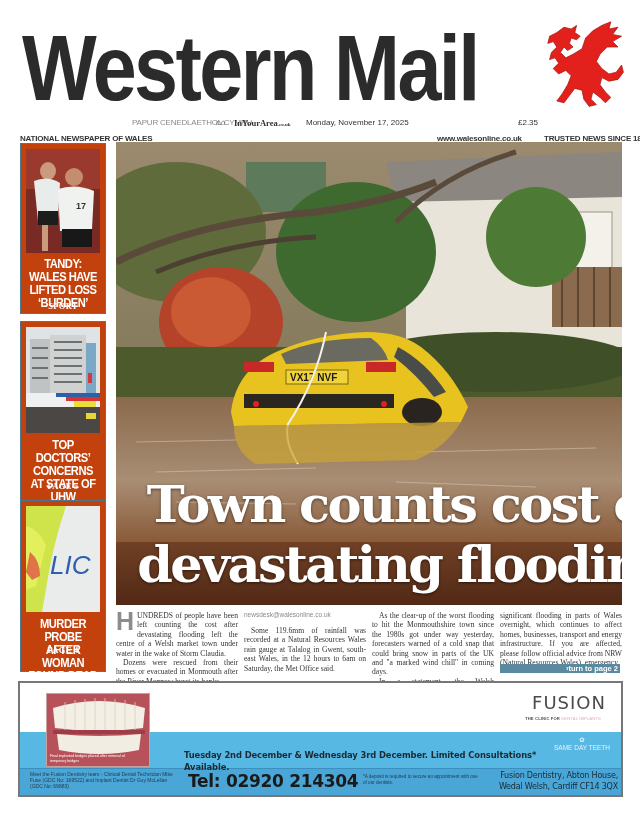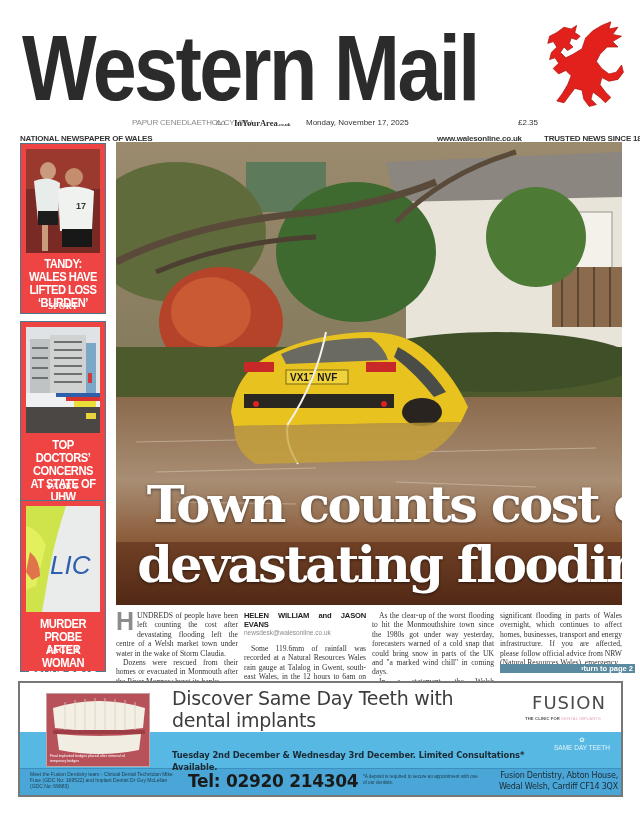--- a/index.html
+++ b/index.html
@@ -24,21 +24,21 @@
   }
   .strap span { position: absolute; top: 0; }
   .strap .b { font-weight: 700; letter-spacing: -0.2px; margin-top: 16px; }
   .strap .welsh { color: #8a8a8a; letter-spacing: -0.2px; text-align: center; }
   .strap .iya { font-family: "Liberation Serif", serif; font-weight: 700; font-size: 8.5px; }
   .strap .iya small { font-size: 5px; }
 
   
   .tease {
     position: absolute; left: 20px; width: 86px;
-    background: #ef4444; border: 1px solid #4b7a90;
+    background: #c2410c; border: 1px solid #4b7a90;
   }
   .tease .pic { position: absolute; left: 5px; top: 5px; width: 74px; }
   .tease .hl {
     position: absolute; left: 0; width: 84px; text-align: center;
     font-family: "Liberation Sans", sans-serif; font-weight: 700; color: #fff;
     font-size: 13px; line-height: 13px; letter-spacing: -0.6px;
     transform: scaleX(0.86); transform-origin: center top; text-transform: uppercase;
   }
   .tease .ref {
     position: absolute; left: 0; width: 84px; text-align: center;
@@ -66,21 +66,21 @@
   }
   .col p { text-indent: 7px; }
   .col p.first { text-indent: 0; }
   .dropcap {
     float: left; font-family: "Liberation Sans", sans-serif; font-weight: 700;
     font-size: 25px; line-height: 19px; color: #8c8c8c; margin: 1px 3px 0 0;
   }
   .byline { font-family: "Liberation Sans", sans-serif; font-weight: 700; font-size: 7.6px; line-height: 9px; color: #222; letter-spacing: -0.2px; }
   .email { font-family: "Liberation Sans", sans-serif; font-size: 6.5px; line-height: 8px; color: #8a8a8a; margin-bottom: 7px; }
   .turn {
-    position: absolute; left: 500px; top: 664px; width: 135px; height: 9px;
+    position: absolute; left: 500px; top: 664px; width: 120px; height: 9px;
     background: #5a8aa0; color: #fff; text-align: right; padding-right: 2px;
     font-family: "Liberation Sans", sans-serif; font-weight: 700; font-size: 7.5px; line-height: 9px;
   }
 
   
   .ad {
     position: absolute; left: 18px; top: 681px; width: 605px; height: 116px;
     border: 2px solid #777; background: #fff; overflow: hidden;
   }
   .ad .band1 { position: absolute; left: 0; top: 49px; width: 601px; height: 36px; background: #57b8e3; }
@@ -91,21 +91,21 @@
     font-family: "Liberation Sans", sans-serif; font-size: 3.6px; line-height: 4.4px; color: #fff;
   }
   .ad .h1 {
     position: absolute; left: 152px; top: 4px; width: 330px;
     font-family: "DejaVu Sans", sans-serif; font-size: 19px; line-height: 22px; color: #3c3c3c; letter-spacing: -0.3px;
   }
   .ad .fusion { position: absolute; left: 504px; top: 9px; width: 90px; text-align: center; font-family: "DejaVu Sans", sans-serif; font-size: 18px; letter-spacing: 1px; color: #4a4a4a; }
   .ad .fusion-sub { position: absolute; left: 488px; top: 33px; width: 110px; text-align: center; font-family: "Liberation Sans", sans-serif; font-size: 4.2px; color: #555; font-weight: 700; letter-spacing: 0.1px; }
   .ad .fusion-sub span { color: #e7a8c0; font-weight: 400; }
   .ad .why { position: absolute; left: 152px; top: 54px; width: 350px; font-family: "DejaVu Sans", sans-serif; font-size: 8.4px; line-height: 12px; color: #1c3340; }
-  .ad .dates { position: absolute; left: 152px; top: 66px; width: 360px; font-family: "DejaVu Sans", sans-serif; font-weight: 700; font-size: 8.4px; line-height: 12px; color: #1c2a33; letter-spacing: -0.1px; }
+  .ad .dates { position: absolute; left: 164px; top: 66px; width: 360px; font-family: "DejaVu Sans", sans-serif; font-weight: 700; font-size: 8.4px; line-height: 12px; color: #1c2a33; letter-spacing: -0.1px; }
   .ad .sdt { position: absolute; left: 530px; top: 53px; width: 64px; text-align: center; color: #e6f4fb; font-family: "Liberation Sans", sans-serif; font-size: 6.5px; line-height: 8px; }
   .ad .team { position: absolute; left: 10px; top: 88px; width: 150px; font-family: "Liberation Sans", sans-serif; font-size: 5px; line-height: 6.2px; color: #1f3b4d; }
   .ad .tel { position: absolute; left: 168px; top: 86px; font-family: "DejaVu Sans", sans-serif; font-weight: 700; font-size: 17px; line-height: 24px; color: #1a1a1a; letter-spacing: -0.3px; }
   .ad .deposit { position: absolute; left: 343px; top: 91px; width: 115px; font-family: "Liberation Sans", sans-serif; font-size: 4.6px; line-height: 6px; color: #1f3b4d; }
   .ad .addr { position: absolute; left: 460px; top: 88px; width: 138px; text-align: right; font-family: "DejaVu Sans", sans-serif; font-size: 8px; line-height: 10.5px; color: #1c2a33; letter-spacing: -0.2px; }
 </style>
 </head>
 <body>
 
 <div class="masthead">
@@ -253,21 +253,20 @@
   <div class="headline" style="top:334px">Town counts cost of</div>
   <div class="headline" style="top:394px">devastating flooding</div>
 </div>
 
 <div class="col" style="left:116px">
   <p class="first"><span class="dropcap">H</span><span>UNDREDS of people have been left counting the cost after devastating flooding left the centre of a Welsh market town under water in the wake of Storm Claudia.</span></p>
   <p>Dozens were rescued from their homes or evacuated in Monmouth after the River Monnow burst its banks.</p>
 </div>
 
 <div class="col" style="left:244px">
-  <div class="byline">HELEN WILLIAM and JASON EVANS</div>
   <div class="email">newsdesk@walesonline.co.uk</div>
   <p>Some 119.6mm of rainfall was recorded at a Natural Resources Wales rain gauge at Talalog in Gwent, south-east Wales, in the 12 hours to 6am on Saturday, the Met Office said.</p>
 </div>
 
 <div class="col" style="left:372px">
   <p>As the clear-up of the worst flooding to hit the Monmouthshire town since the 1980s got under way yesterday, forecasters warned of a cold snap that could bring snow in parts of the UK and "a marked wind chill" in coming days.</p>
   <p>In a statement, the Welsh Government said: "Storm Claudia has caused</p>
 </div>
 
 <div class="col" style="left:500px">
@@ -293,21 +292,20 @@
           <line x1="68" y1="5" x2="68" y2="38"></line>
         <line x1="78" y1="6" x2="78" y2="37"></line>
           <line x1="88" y1="8" x2="88" y2="36"></line>
       </g>
       <rect x="6" y="36" width="92" height="4" fill="#9e3d45"></rect>
       <path d="M10 40 Q52 44 94 40 L92 56 Q52 64 12 56 Z" fill="#f1ede2"></path>
     </svg>
     <div class="teeth-cap">Final implanted bridges placed after removal of temporary bridges</div>
   </div>
 
-  <div class="h1">Discover Same Day Teeth with dental implants</div>
 
   <div class="fusion">FUSION</div>
   <div class="fusion-sub"><b>THE CLINIC FOR</b> <span>DENTAL IMPLANTS</span></div>
 
   <div class="dates">Tuesday 2nd December &amp; Wednesday 3rd December. Limited Consultations* Available.</div>
 
   <div class="sdt">
     <div>✿</div>
     <div>SAME DAY TEETH</div>
   </div>

